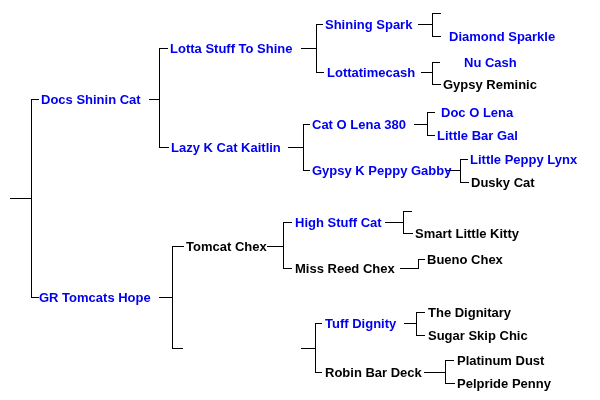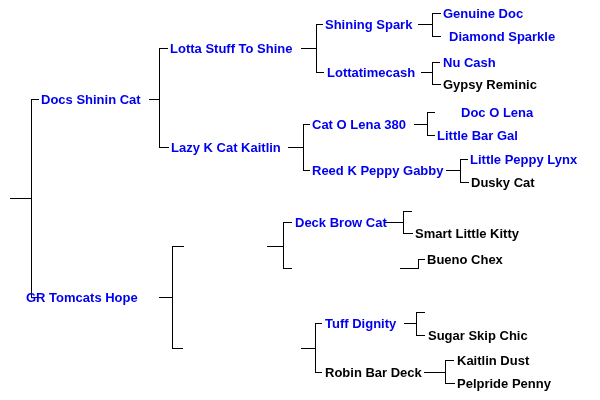--- a/index.html
+++ b/index.html
@@ -50,39 +50,41 @@
     <path d="M400,268.5 H418.5 V259.5 H425"></path>
 
     <path d="M322,323.5 H315.5 V372.5 H322 M301,348.5 H315.5"></path>
 
     <path d="M425,312.5 H416.5 V335.5 H425 M404,323.5 H416.5"></path>
 
     <path d="M454,360.5 H445.5 V383.5 H455 M424,372.5 H445.5"></path>
   </svg>
 
   <span class="node linked" style="left:41px;top:99px">Docs Shinin Cat</span>
-  <span class="node linked" style="left:26px;top:297px">GR Tomcats Hope</span>
+  <span class="node linked" style="left:39px;top:297px">GR Tomcats Hope</span>
 
   <span class="node linked" style="left:171px;top:147px">Lazy K Cat Kaitlin</span>
   <span class="node linked" style="left:170px;top:48px">Lotta Stuff To Shine</span>
+  <span class="node" style="left:186px;top:246px">Tomcat Chex</span>
 
   <span class="node linked" style="left:325px;top:24px">Shining Spark</span>
   <span class="node linked" style="left:327px;top:72px">Lottatimecash</span>
   <span class="node linked" style="left:312px;top:124px">Cat O Lena 380</span>
-  <span class="node linked" style="left:312px;top:170px">Reed K Peppy Gabby</span>
-  <span class="node linked" style="left:295px;top:222px">Deck Brow Cat</span>
+  <span class="node linked" style="left:312px;top:170px">Gypsy K Peppy Gabby</span>
+  <span class="node linked" style="left:295px;top:222px">High Stuff Cat</span>
+  <span class="node" style="left:295px;top:268px">Miss Reed Chex</span>
   <span class="node linked" style="left:325px;top:323px">Tuff Dignity</span>
   <span class="node" style="left:325px;top:372px">Robin Bar Deck</span>
 
-  <span class="node linked" style="left:443px;top:13px">Genuine Doc</span>
   <span class="node linked" style="left:449px;top:36px">Diamond Sparkle</span>
-  <span class="node linked" style="left:443px;top:62px">Nu Cash</span>
+  <span class="node linked" style="left:464px;top:62px">Nu Cash</span>
   <span class="node" style="left:443px;top:84px">Gypsy Reminic</span>
-  <span class="node linked" style="left:461px;top:112px">Doc O Lena</span>
+  <span class="node linked" style="left:441px;top:112px">Doc O Lena</span>
   <span class="node linked" style="left:437px;top:135px">Little Bar Gal</span>
   <span class="node linked" style="left:470px;top:159px">Little Peppy Lynx</span>
   <span class="node" style="left:471px;top:182px">Dusky Cat</span>
   <span class="node" style="left:415px;top:233px">Smart Little Kitty</span>
   <span class="node" style="left:427px;top:259px">Bueno Chex</span>
+  <span class="node" style="left:428px;top:312px">The Dignitary</span>
   <span class="node" style="left:428px;top:335px">Sugar Skip Chic</span>
-  <span class="node" style="left:457px;top:360px">Kaitlin Dust</span>
+  <span class="node" style="left:457px;top:360px">Platinum Dust</span>
   <span class="node" style="left:457px;top:383px">Pelpride Penny</span>
 </div>
 
 </body></html>

